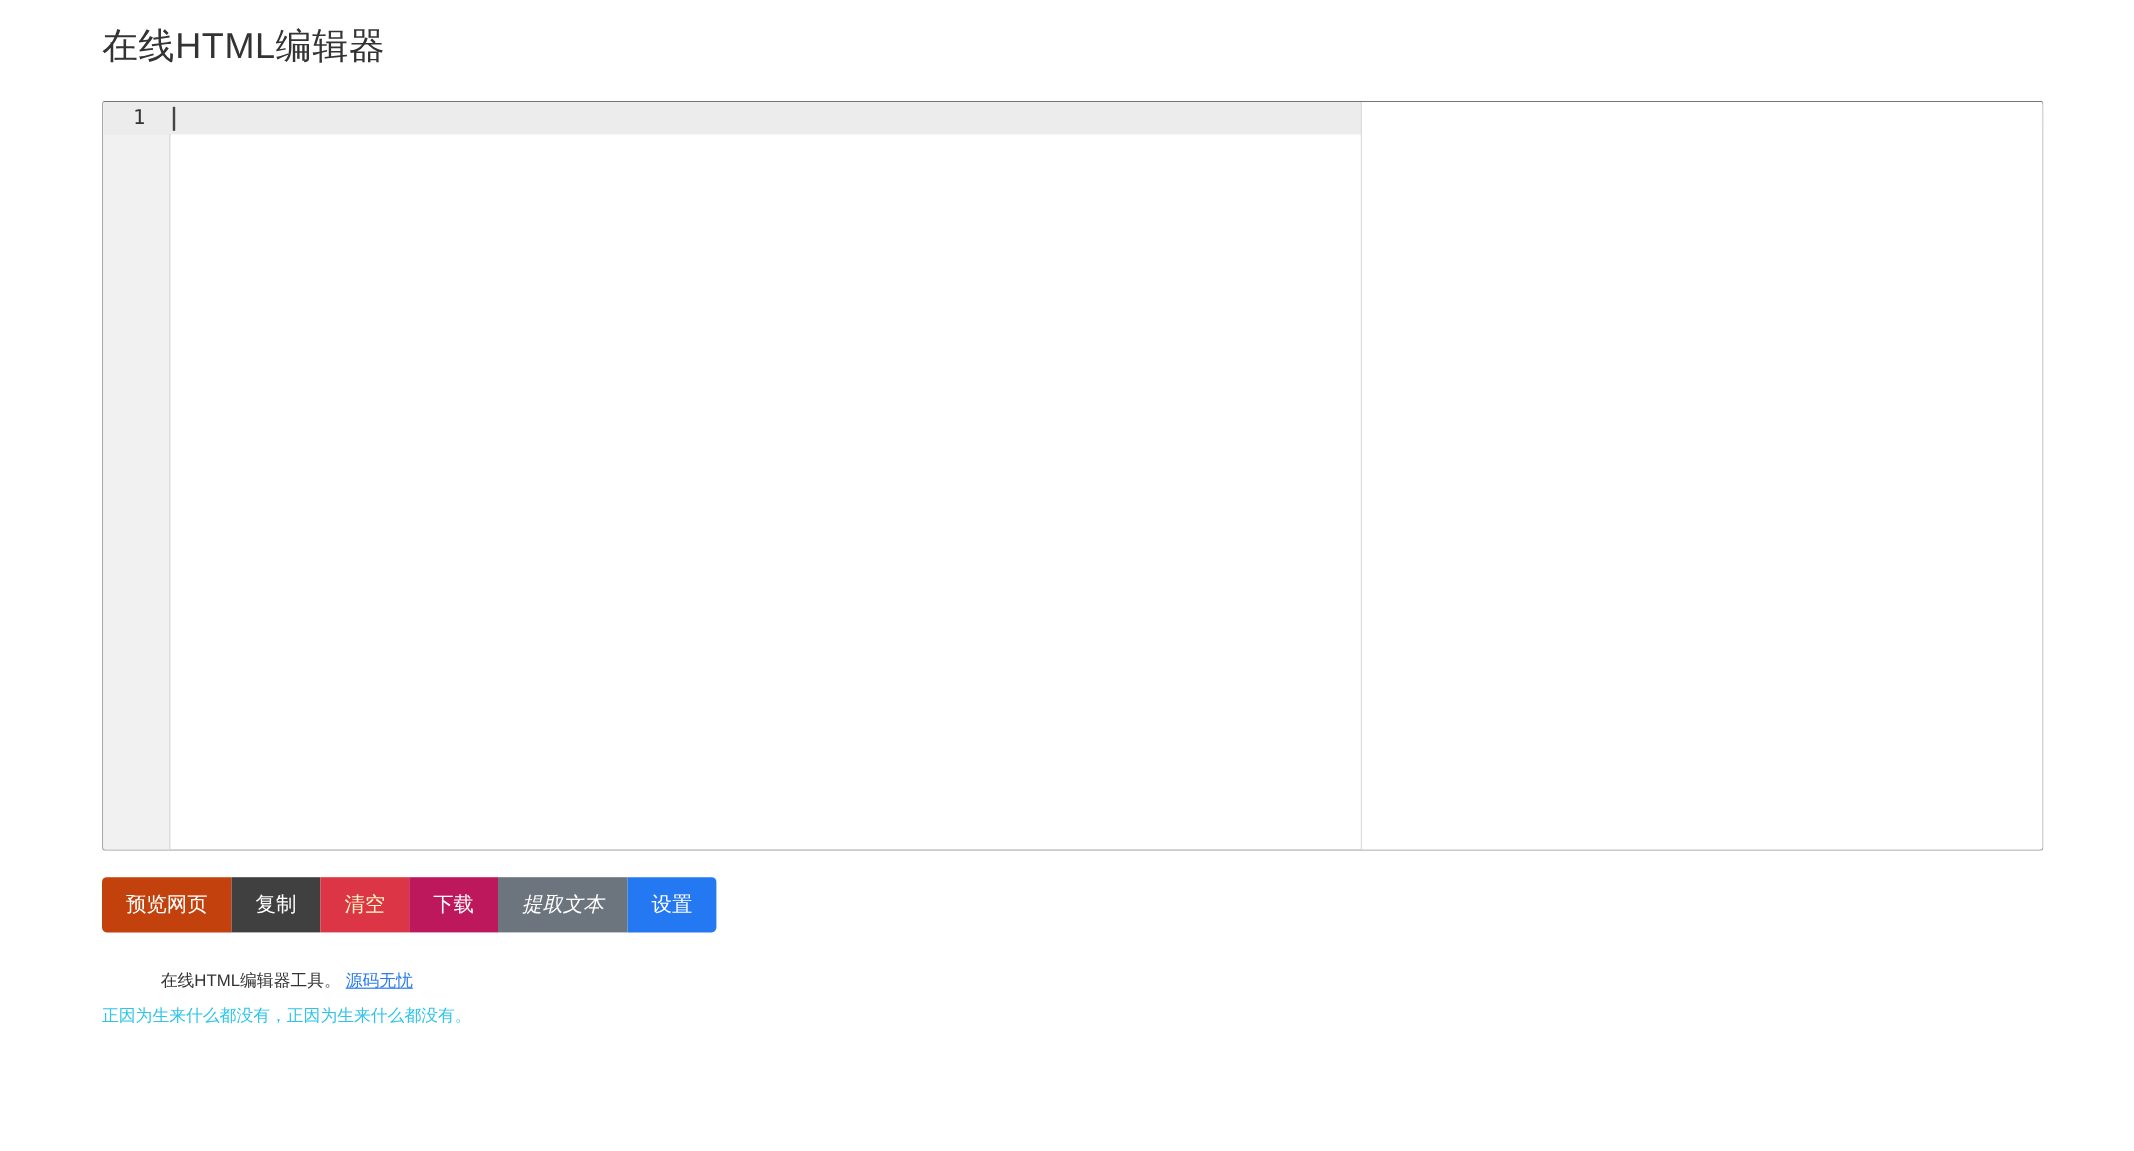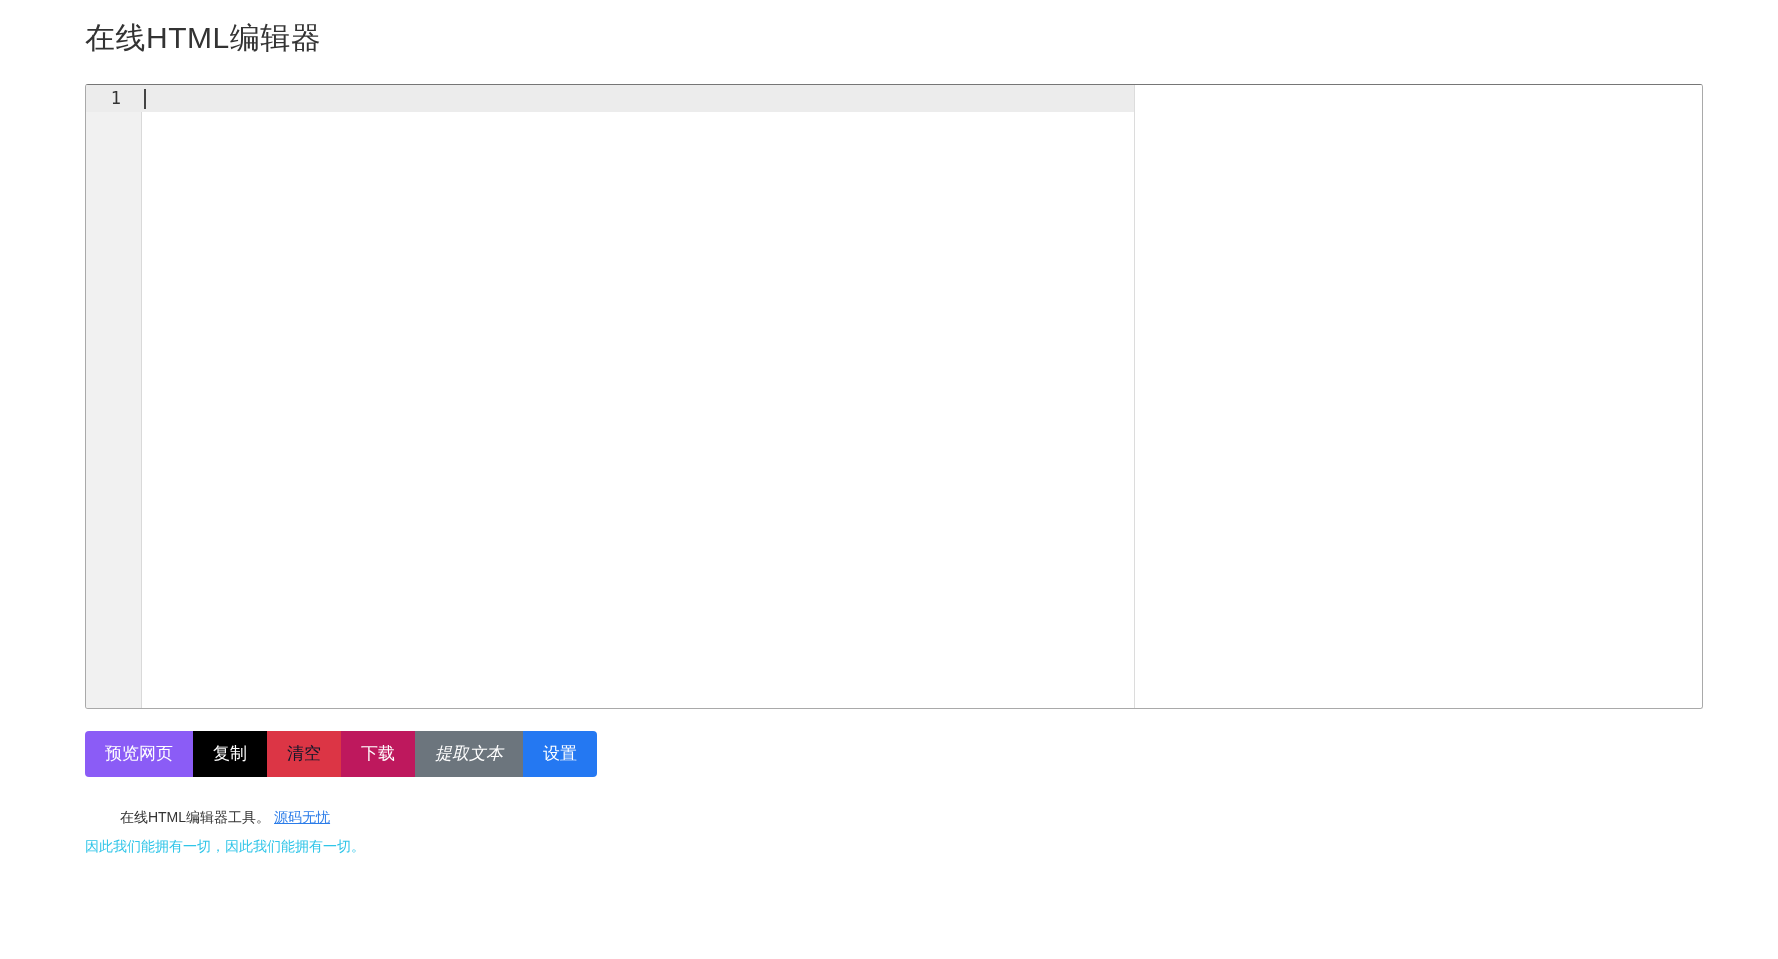--- a/index.html
+++ b/index.html
@@ -128,28 +128,28 @@
     <div class="gutter"></div>
     <div class="active-line-strip"></div>
     <div class="line-number">1</div>
     <div class="code-pane"></div>
     <div class="text-cursor"></div>
     <div class="pane-divider"></div>
     <div class="preview-pane"></div>
   </div>
 
   <div class="toolbar">
-    <button style="background: #8b5cf6; color: rgb(255, 255, 255);">预览网页</button>
-    <button style="background: #000000; color: rgb(255, 255, 255);">复制</button>
-    <button style="background: rgb(220, 53, 69); color: #0f172a;">清空</button>
+    <button style="background: #c2410c; color: rgb(255, 255, 255);">预览网页</button>
+    <button style="background: #404040; color: rgb(255, 255, 255);">复制</button>
+    <button style="background: rgb(220, 53, 69); color: #fef9c3;">清空</button>
     <button style="background: #be185d; color: rgb(255, 255, 255);">下载</button>
     <button style="background: rgb(108, 117, 125); color: rgb(255, 255, 255); font-style: italic;">提取文本</button>
     <button style="background: rgb(36, 120, 242); color: rgb(255, 255, 255);">设置</button>
   </div>
 
   <div class="footer">
     <div class="footer-line1">
       <span>在线HTML编辑器工具。</span><a class="source-link" style="color: rgb(43, 124, 233);">源码无忧</a>
     </div>
-    <div class="quote-line" style="color: rgb(48, 197, 232);">因此我们能拥有一切，因此我们能拥有一切。</div>
+    <div class="quote-line" style="color: rgb(48, 197, 232);">正因为生来什么都没有，正因为生来什么都没有。</div>
   </div>
 
 </div>
 
 </body></html>

